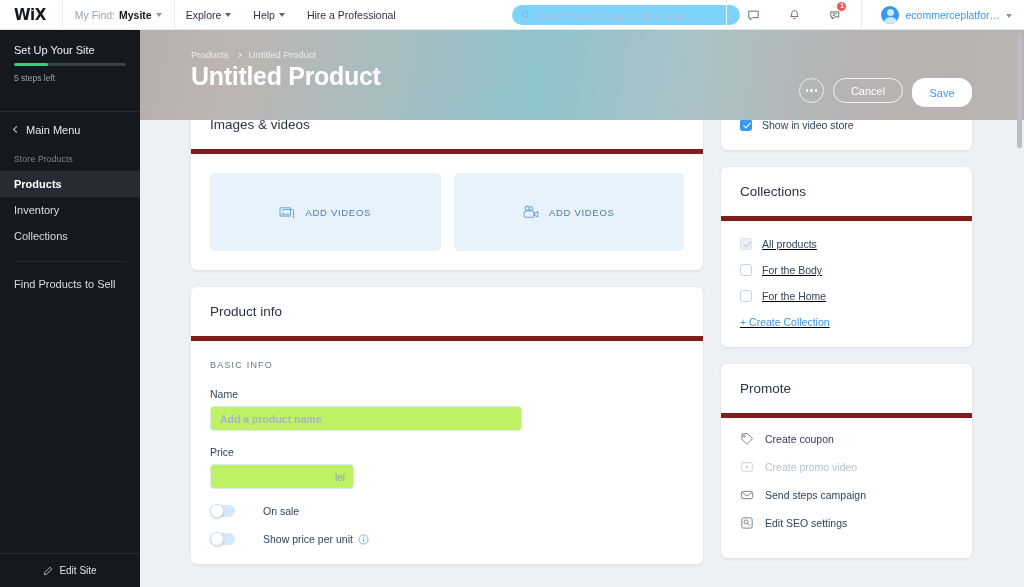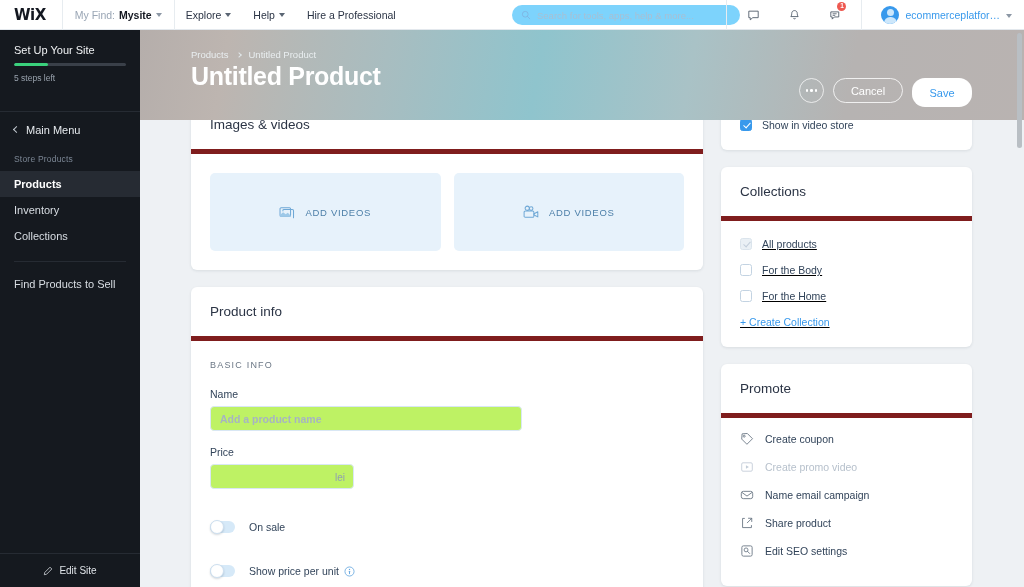--- a/index.html
+++ b/index.html
@@ -229,21 +229,21 @@
     font-weight: bold;
   }
   .input::placeholder { color: #a6b4c2; }
   .input-affix { position: relative; width: 100%; }
   .affix-suffix {
     position: absolute; right: 9px; top: 50%; transform: translateY(-50%);
     font-size: 10px; color: #90a0b0; pointer-events: none;
   }
   .price-block { margin-top: 15px; }
   .toggle-row {
-    display: flex; align-items: center; gap: 14px; margin-top: 32px;
+    display: flex; align-items: center; gap: 28px; margin-top: 16px;
   }
   .toggle {
     width: 25px; height: 12px; border-radius: 7px; background: #d6e9f8;
     position: relative; cursor: pointer; flex: 0 0 auto;
   }
   .toggle .knob {
     position: absolute; left: 0px; top: -1px;
     width: 14px; height: 14px; border-radius: 50%;
     background: #ffffff; border: 1px solid #cddff0;
     box-shadow: 0 1px 2px rgba(22,45,61,.18);
@@ -523,28 +523,21 @@
             <rect x="2.2" y="3.6" width="13.6" height="10.8" rx="1.6" fill="none" stroke="#c3cdd8" stroke-width="1.15"></rect>
             <path d="M7.6 6.9l3.9 2.1-3.9 2.1z" fill="#c3cdd8"></path>
           </svg>
           <span class="promo-text">Create promo video</span>
         </div>
         <div class="promo-row">
           <svg width="14" height="14" viewBox="0 0 18 18">
             <rect x="1.7" y="4.3" width="14.6" height="9.4" rx="2.6" fill="none" stroke="#6b7785" stroke-width="1.15"></rect>
             <path d="M2.6 5.8l6.4 4.6 6.4-4.6" fill="none" stroke="#6b7785" stroke-width="1.15" stroke-linejoin="round"></path>
           </svg>
-          <span class="promo-text">Name email campaign</span>
-        </div>
-        <div class="promo-row">
-          <svg width="14" height="14" viewBox="0 0 18 18">
-            <path d="M6.2 3.1H3.3v11.8h11.4V11.7" fill="none" stroke="#6b7785" stroke-width="1.15" stroke-linejoin="round"></path>
-            <path d="M9.4 8.7l5.6-5.6M10.9 2.9h4.2v4.2" fill="none" stroke="#6b7785" stroke-width="1.15" stroke-linecap="round" stroke-linejoin="round"></path>
-          </svg>
-          <span class="promo-text">Share product</span>
+          <span class="promo-text">Send steps campaign</span>
         </div>
         <div class="promo-row">
           <svg width="14" height="14" viewBox="0 0 18 18">
             <rect x="2.4" y="2.4" width="13.2" height="13.2" rx="2" fill="none" stroke="#6b7785" stroke-width="1.15"></rect>
             <circle cx="7.8" cy="7.6" r="2.5" fill="none" stroke="#6b7785" stroke-width="1.1"></circle>
             <line x1="9.7" y1="9.5" x2="12.4" y2="12.2" stroke="#6b7785" stroke-width="1.15" stroke-linecap="round"></line>
           </svg>
           <span class="promo-text">Edit SEO settings</span>
         </div>
       </div>

